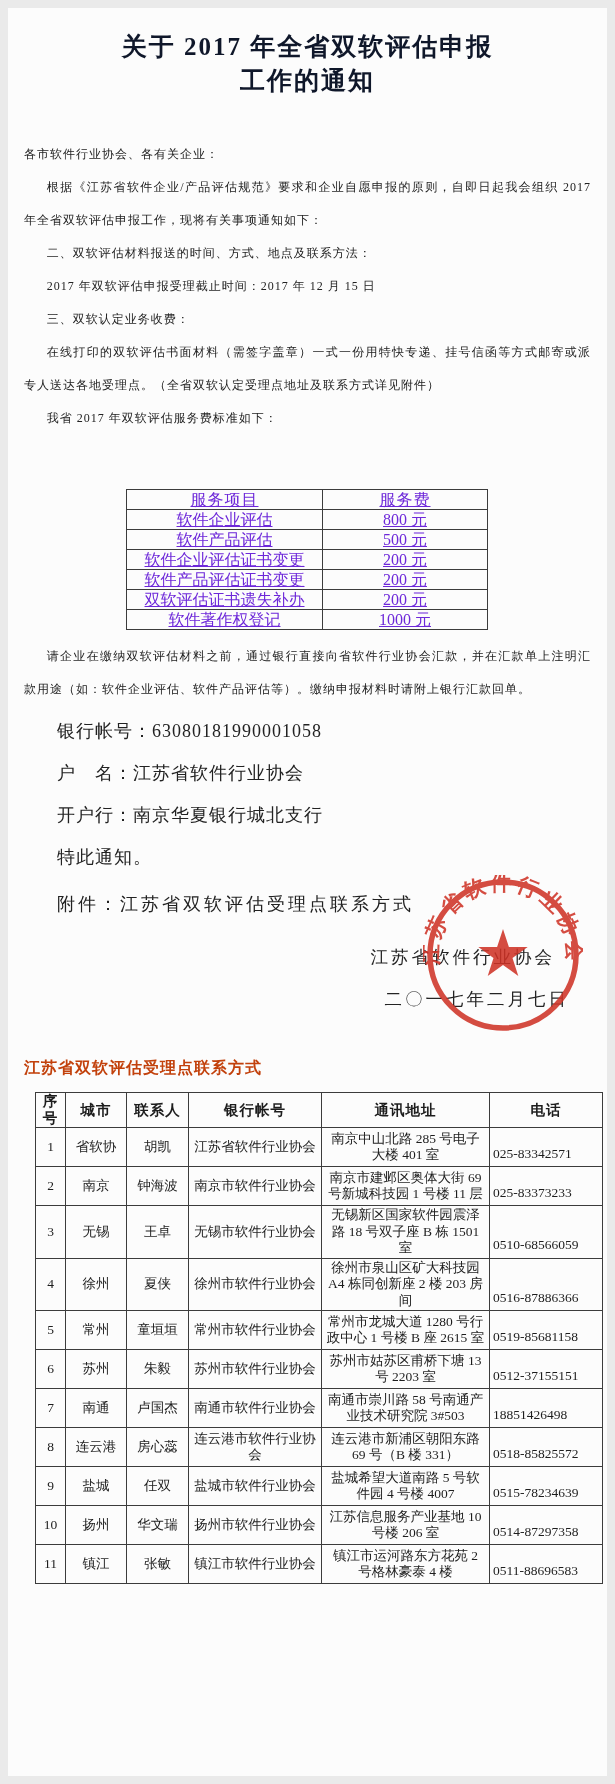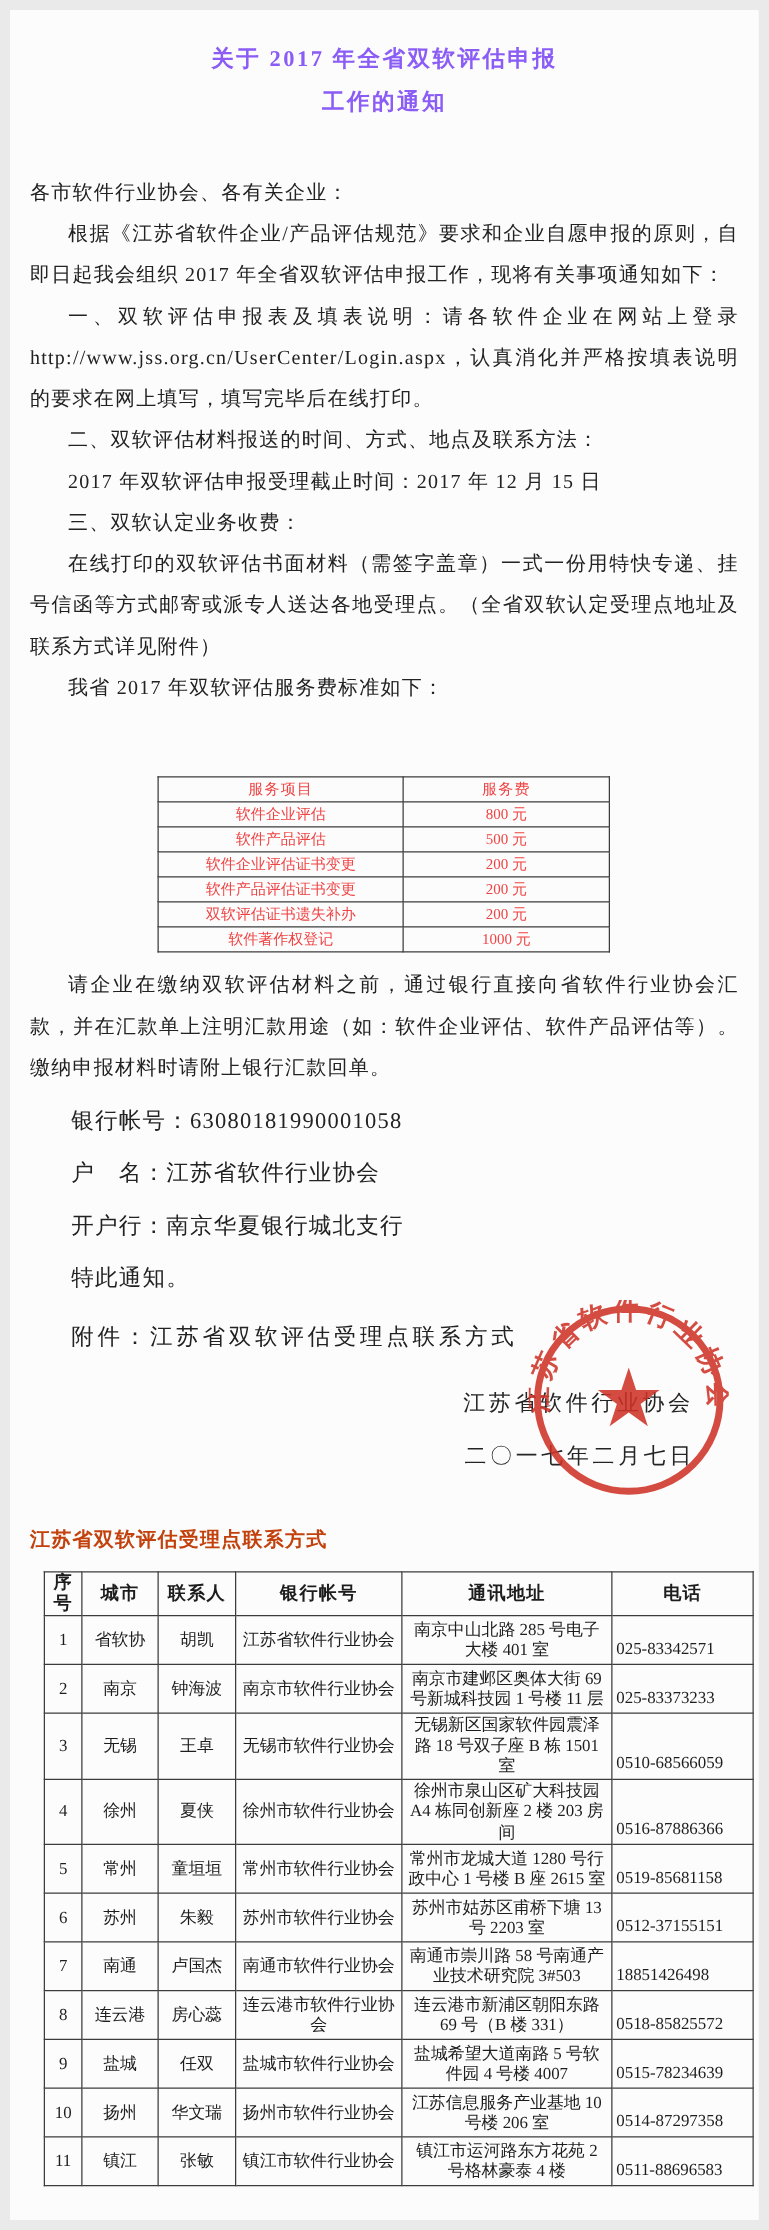--- a/index.html
+++ b/index.html
@@ -5,51 +5,51 @@
   html,body{margin:0;padding:0;}
   body{
     width:615px;height:1784px;background:#eaeaea;
     font-family:"Liberation Serif","DejaVu Serif",serif;
   }
   .page{
     position:relative;margin:8px;height:1768px;background:#fcfcfc;
     box-sizing:border-box;padding:22px 16px 0;overflow:hidden;color:#1e1e1e;
   }
   .doc-title{
-    text-align:center;font-weight:bold;font-size:18px;line-height:34px;
-    letter-spacing:2px;color:#8b5cf6;
+    text-align:center;font-weight:bold;font-size:25px;line-height:34px;
+    letter-spacing:2px;color:#0f172a;
   }
   .body-p{
-    font-size:16px;line-height:33px;margin:0;text-align:justify;
+    font-size:12px;line-height:33px;margin:0;text-align:justify;
     letter-spacing:1px;color:#222;
   }
   .salutation{margin-top:40px;}
   .indent{text-indent:1.9em;}
   .fee-table{
     border-collapse:collapse;table-layout:fixed;width:361px;
-    margin:54px 0 0 102px;font-size:12px;color:#ef4444;
+    margin:54px 0 0 102px;font-size:16px;color:#6d28d9;text-decoration:underline;
   }
   .fee-table td,.fee-table th{
     border:1px solid #3c3c3c;height:19px;text-align:center;
     padding:0 2px;font-weight:normal;line-height:19px;
   }
   .fee-table th{letter-spacing:1px;}
   .payment{margin-top:10px;}
   .bank-line{
     font-size:18px;line-height:33px;margin:9px 0 0;padding-left:33px;
     letter-spacing:1px;color:#222;
   }
   .bank-first{}
   .attachment-note{margin-top:14px;letter-spacing:3px;}
   .signature-area{position:relative;height:130px;}
   .sig-line{
     position:absolute;font-size:17.5px;letter-spacing:3px;color:#242424;
   }
   .sig-org{top:24px;right:36px;}
-  .sig-date{top:66px;right:35px;}
+  .sig-date{top:66px;right:22px;}
   .seal{position:absolute;left:399px;top:-46px;width:160px;height:160px;opacity:.87;}
   .att-title{
     text-align:left;font-weight:bold;font-size:16px;line-height:22px;
     margin-top:6px;color:#c2410c;letter-spacing:1px;
   }
   .att-table{
     border-collapse:collapse;table-layout:fixed;width:567px;
     margin:13px 0 0 11px;font-size:13.5px;color:#1d1d1d;
   }
   .att-table th{
@@ -69,21 +69,20 @@
 
 <div class="page">
 
   <div class="doc-title">
     <div>关于 2017 年全省双软评估申报</div>
     <div>工作的通知</div>
   </div>
 
   <p class="body-p salutation">各市软件行业协会、各有关企业：</p>
   <p class="body-p indent">根据《江苏省软件企业/产品评估规范》要求和企业自愿申报的原则，自即日起我会组织 2017 年全省双软评估申报工作，现将有关事项通知如下：</p>
-  <p class="body-p indent">一、双软评估申报表及填表说明：请各软件企业在网站上登录 http://www.jss.org.cn/UserCenter/Login.aspx，认真消化并严格按填表说明的要求在网上填写，填写完毕后在线打印。</p>
   <p class="body-p indent">二、双软评估材料报送的时间、方式、地点及联系方法：</p>
   <p class="body-p indent">2017 年双软评估申报受理截止时间：2017 年 12 月 15 日</p>
   <p class="body-p indent">三、双软认定业务收费：</p>
   <p class="body-p indent">在线打印的双软评估书面材料（需签字盖章）一式一份用特快专递、挂号信函等方式邮寄或派专人送达各地受理点。（全省双软认定受理点地址及联系方式详见附件）</p>
   <p class="body-p indent">我省 2017 年双软评估服务费标准如下：</p>
 
   <table class="fee-table">
     <colgroup>
         <col style="width:196px">
         <col style="width:165px">

